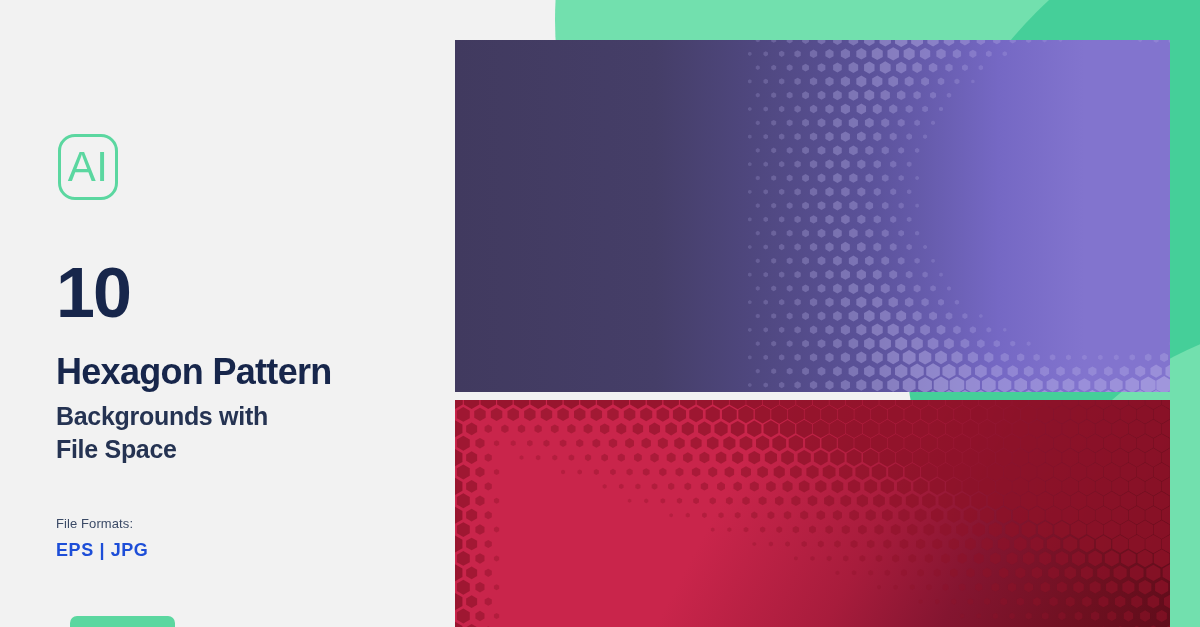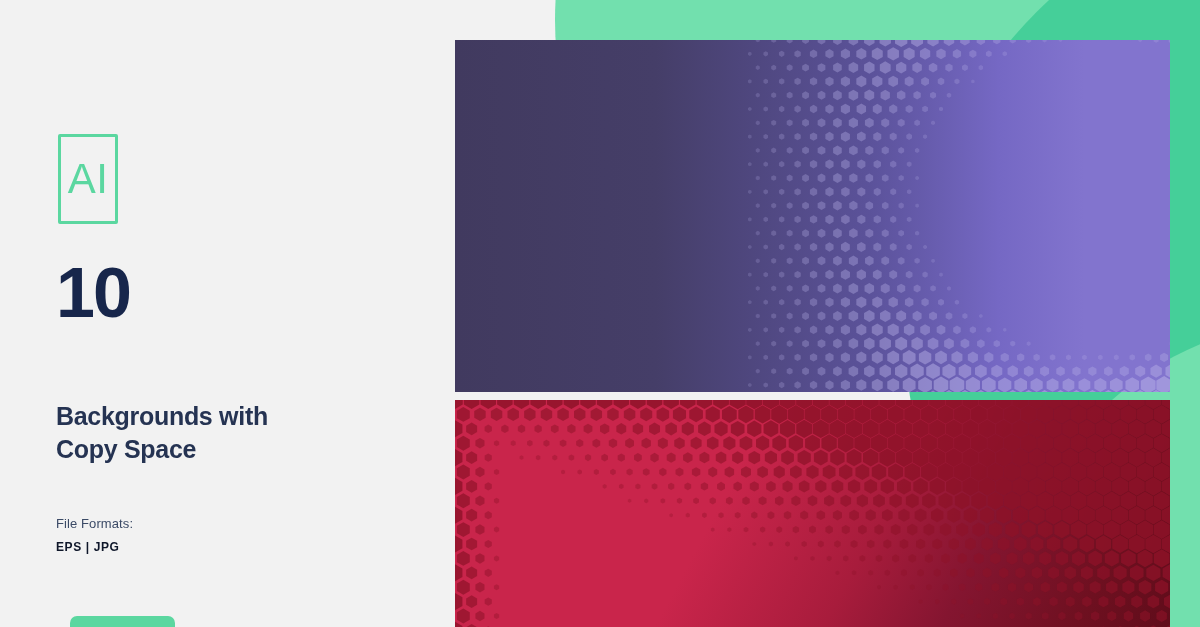--- a/index.html
+++ b/index.html
@@ -24,22 +24,22 @@
   }
   #blob-c{
     left:1010px;top:320px;width:620px;height:620px;
     background:#72e0ae;
   }
 
   
   #left-col{position:absolute;left:0;top:0;width:455px;height:627px;}
 
   #ai-badge{
-    position:absolute;left:58px;top:134px;width:60px;height:90px;
-    border:3px solid #5bd7a0;border-radius:2px;
+    position:absolute;left:58px;top:134px;width:60px;height:66px;
+    border:3px solid #5bd7a0;border-radius:17px;
     display:flex;align-items:center;justify-content:center;
     box-sizing:border-box;
     text-align:center;
   }
   #ai-badge-text{
     color:#5bd7a0;font-size:42px;font-weight:400;line-height:1;
     letter-spacing:0.5px;font-family:"Liberation Sans", sans-serif;
   }
 
   #count-number{
@@ -60,21 +60,21 @@
     line-height:1.3;letter-spacing:-0.3px;
   }
   #subhead div{white-space:nowrap;}
 
   #formats-label{
     position:absolute;left:56px;top:516px;
     font-size:13px;font-weight:400;color:#3b4a66;letter-spacing:0.1px;
   }
   #formats-value{
     position:absolute;left:56px;top:540px;
-    font-size:12px;font-weight:bold;color:#0f172a;letter-spacing:0.6px;
+    font-size:18px;font-weight:bold;color:#1d4ed8;letter-spacing:0.6px;
   }
 
   #bottom-pill{
     position:absolute;left:70px;top:616px;width:105px;height:34px;
     background:#5bd7a0;border-radius:7px;
   }
 
   
   .panel{position:absolute;overflow:hidden;}
 
@@ -98,24 +98,25 @@
 </div>
 
 <div id="left-col">
 
   <div id="ai-badge">
     <span id="ai-badge-text">AI</span>
   </div>
 
   <div id="count-number">10</div>
 
+  <div id="headline">Hexagon Pattern</div>
 
   <div id="subhead">
     <div>Backgrounds with</div>
-    <div>Copy Space</div>
+    <div>File Space</div>
   </div>
 
   <div id="formats-label">File Formats:</div>
   <div id="formats-value">EPS  |  JPG</div>
 
   <div id="bottom-pill"></div>
 </div>
 
 <div class="panel" id="panel-purple">
   <svg class="hex-overlay" viewBox="0 0 715 352" preserveAspectRatio="none">

